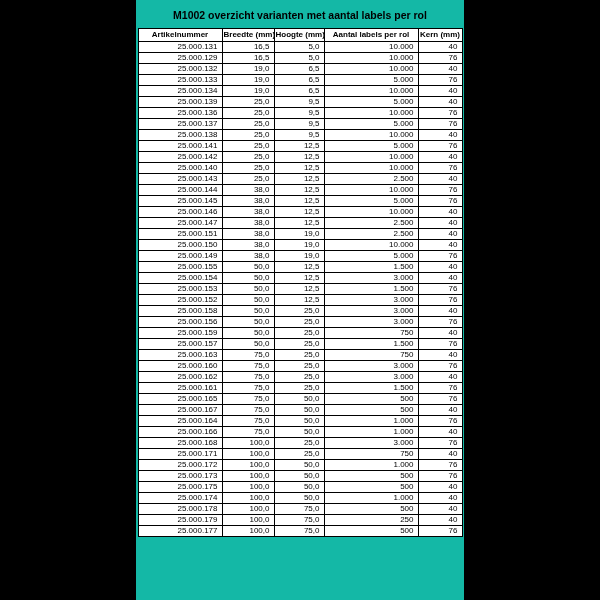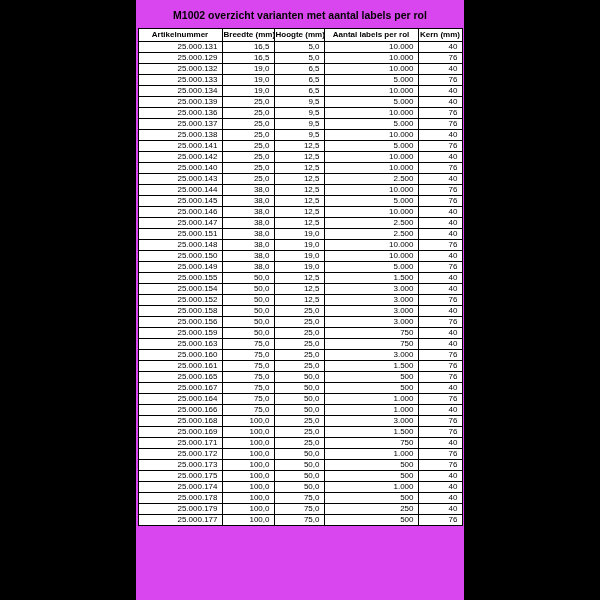--- a/index.html
+++ b/index.html
@@ -23,21 +23,21 @@
     background: #000000;
   }
   .side-bar.left { left: 0; }
   .side-bar.right { right: 0; }
   .panel {
     position: absolute;
     left: 136px;
     top: 0;
     width: 328px;
     height: 600px;
-    background: #d946ef;
+    background: #14b8a6;
   }
   .page-title {
     text-align: center;
     font-weight: bold;
     font-size: 10.5px;
     color: #000000;
     padding: 9px 2px 7px 2px;
     line-height: 12px;
     white-space: nowrap;
   }
@@ -223,27 +223,20 @@
             <td>40</td>
           </tr>
           <tr>
             <td>25.000.151</td>
             <td>38,0</td>
             <td>19,0</td>
             <td>2.500</td>
             <td>40</td>
           </tr>
           <tr>
-            <td>25.000.148</td>
-            <td>38,0</td>
-            <td>19,0</td>
-            <td>10.000</td>
-            <td>76</td>
-          </tr>
-          <tr>
             <td>25.000.150</td>
             <td>38,0</td>
             <td>19,0</td>
             <td>10.000</td>
             <td>40</td>
           </tr>
           <tr>
             <td>25.000.149</td>
             <td>38,0</td>
             <td>19,0</td>
@@ -258,20 +251,27 @@
             <td>40</td>
           </tr>
           <tr>
             <td>25.000.154</td>
             <td>50,0</td>
             <td>12,5</td>
             <td>3.000</td>
             <td>40</td>
           </tr>
           <tr>
+            <td>25.000.153</td>
+            <td>50,0</td>
+            <td>12,5</td>
+            <td>1.500</td>
+            <td>76</td>
+          </tr>
+          <tr>
             <td>25.000.152</td>
             <td>50,0</td>
             <td>12,5</td>
             <td>3.000</td>
             <td>76</td>
           </tr>
           <tr>
             <td>25.000.158</td>
             <td>50,0</td>
             <td>25,0</td>
@@ -286,34 +286,48 @@
             <td>76</td>
           </tr>
           <tr>
             <td>25.000.159</td>
             <td>50,0</td>
             <td>25,0</td>
             <td>750</td>
             <td>40</td>
           </tr>
           <tr>
+            <td>25.000.157</td>
+            <td>50,0</td>
+            <td>25,0</td>
+            <td>1.500</td>
+            <td>76</td>
+          </tr>
+          <tr>
             <td>25.000.163</td>
             <td>75,0</td>
             <td>25,0</td>
             <td>750</td>
             <td>40</td>
           </tr>
           <tr>
             <td>25.000.160</td>
             <td>75,0</td>
             <td>25,0</td>
             <td>3.000</td>
             <td>76</td>
           </tr>
           <tr>
+            <td>25.000.162</td>
+            <td>75,0</td>
+            <td>25,0</td>
+            <td>3.000</td>
+            <td>40</td>
+          </tr>
+          <tr>
             <td>25.000.161</td>
             <td>75,0</td>
             <td>25,0</td>
             <td>1.500</td>
             <td>76</td>
           </tr>
           <tr>
             <td>25.000.165</td>
             <td>75,0</td>
             <td>50,0</td>
@@ -339,27 +353,20 @@
             <td>75,0</td>
             <td>50,0</td>
             <td>1.000</td>
             <td>40</td>
           </tr>
           <tr>
             <td>25.000.168</td>
             <td>100,0</td>
             <td>25,0</td>
             <td>3.000</td>
-            <td>76</td>
-          </tr>
-          <tr>
-            <td>25.000.169</td>
-            <td>100,0</td>
-            <td>25,0</td>
-            <td>1.500</td>
             <td>76</td>
           </tr>
           <tr>
             <td>25.000.171</td>
             <td>100,0</td>
             <td>25,0</td>
             <td>750</td>
             <td>40</td>
           </tr>
           <tr>

